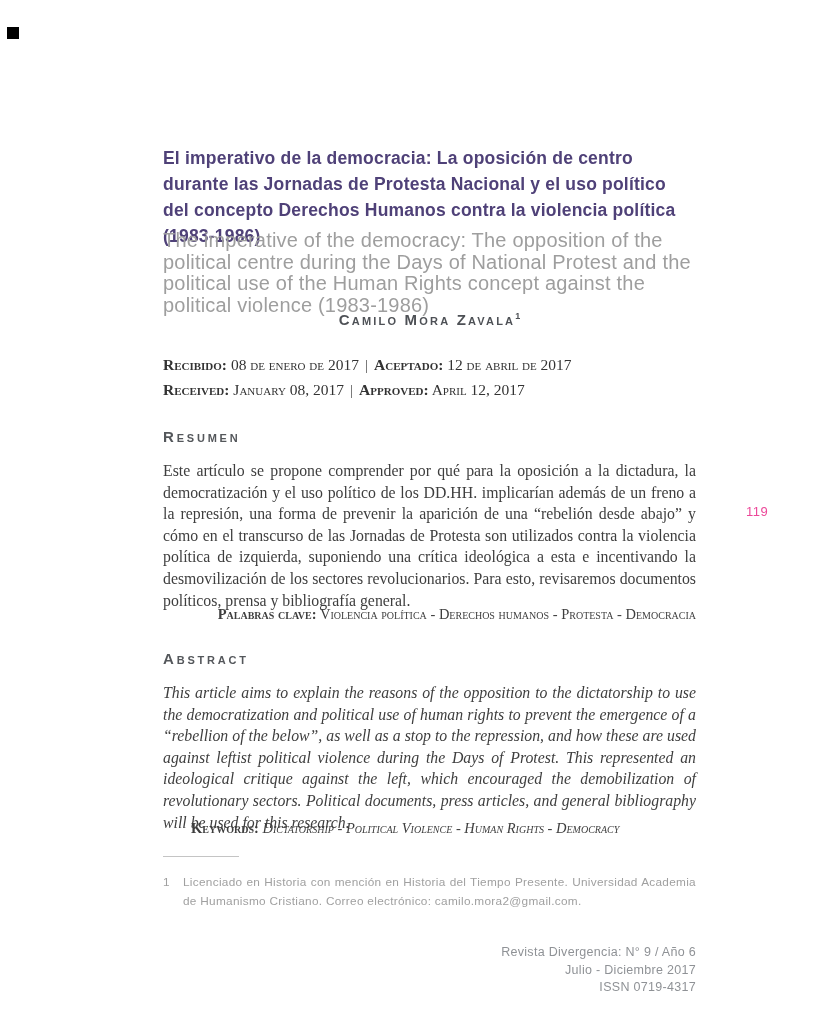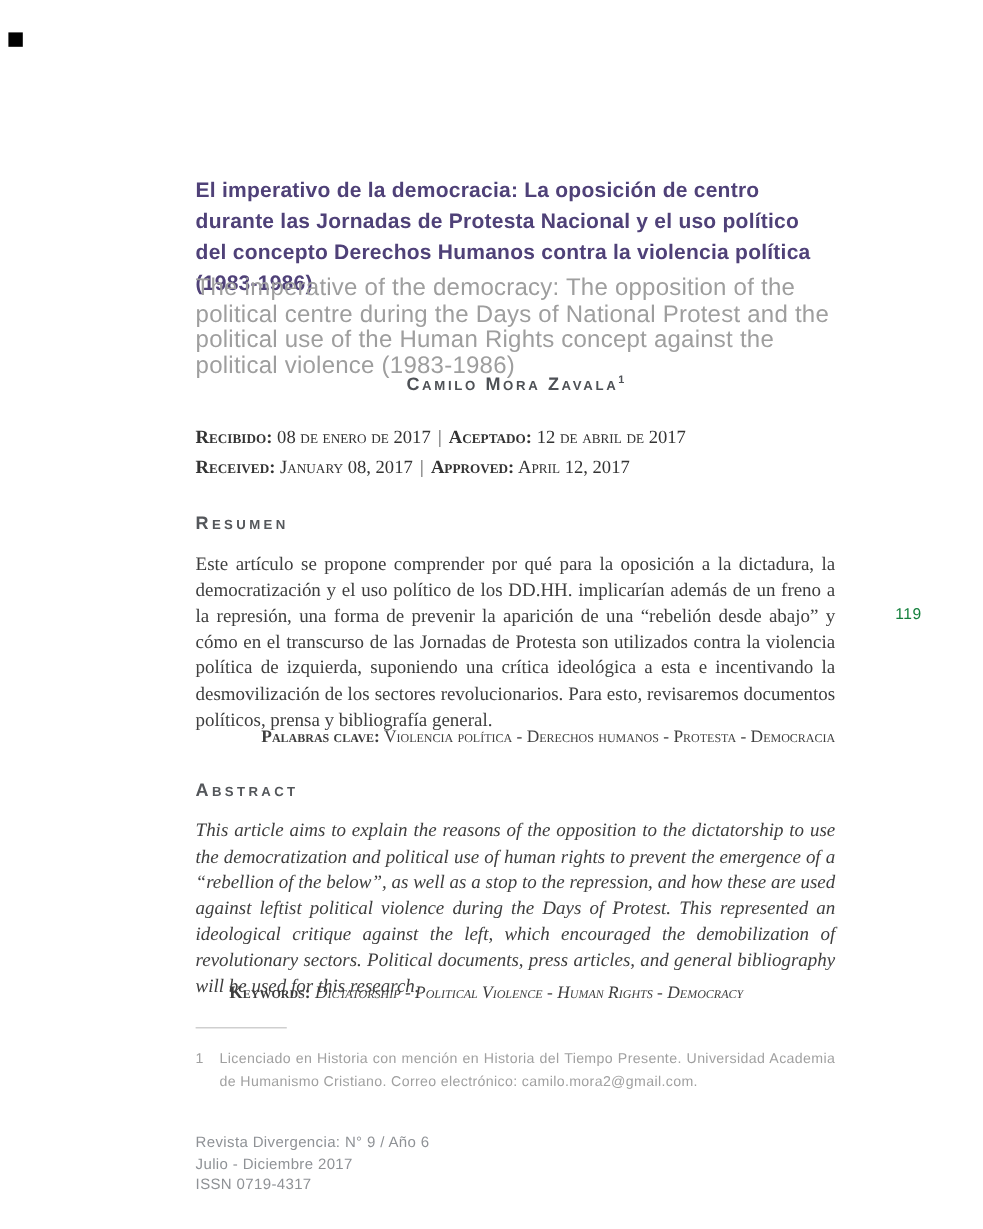--- a/index.html
+++ b/index.html
@@ -8,21 +8,21 @@
     width:819px;height:1024px;
     background:#ffffff;
     overflow:hidden;
     font-family:"Liberation Sans", sans-serif;
   }
   .corner-square{
     position:absolute;left:7px;top:27px;width:12px;height:12px;background:#000000;
   }
   .pagenum{
     position:absolute;left:746px;top:504px;width:40px;
-    font-size:13px;color:#15803d;letter-spacing:0.5px;
+    font-size:13px;color:#ec4899;letter-spacing:0.5px;
   }
   .content{position:absolute;left:163px;top:0;width:533px;height:100%;}
   .content > *{position:absolute;left:0;width:100%;margin:0;}
 
   .title-es{
     top:145px;
     font-size:17.5px;line-height:26px;font-weight:bold;
     color:#4f4178;letter-spacing:0.2px;
   }
   .title-en{
@@ -69,21 +69,21 @@
     top:856px;width:76px;height:0;border-top:1.5px solid #c4c4c4;
   }
   .footnote{
     top:873px;display:flex;
     font-size:11.8px;line-height:19px;color:#a0a0a0;letter-spacing:0.3px;
   }
   .footnote .fn-num{flex:0 0 20px;}
   .footnote .fn-text{flex:1;text-align:justify;}
   .footer{
     top:944px;
-    font-size:12.5px;line-height:17.5px;color:#8f9296;letter-spacing:0.3px;
+    font-size:12.5px;line-height:17.5px;color:#8f9296;letter-spacing:0.3px;text-align:right;
   }
 </style>
 </head>
 <body>
 
 <div class="page">
 
   <div class="corner-square"></div>
 
   <div class="pagenum">119</div>

